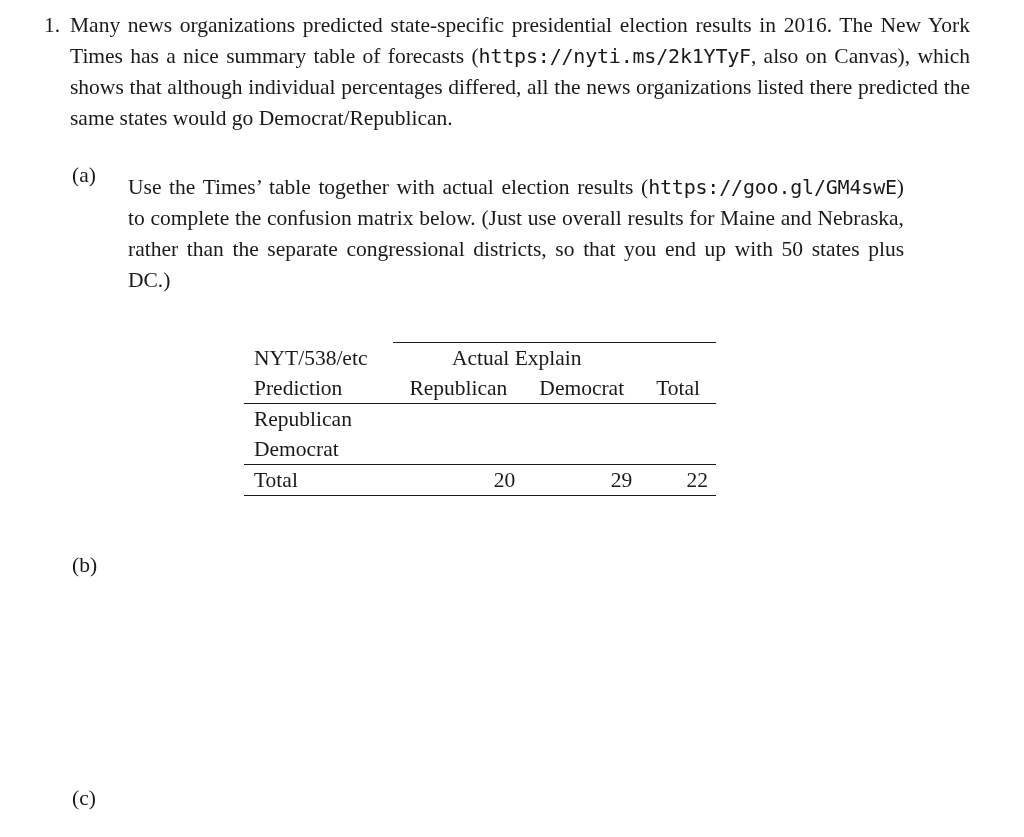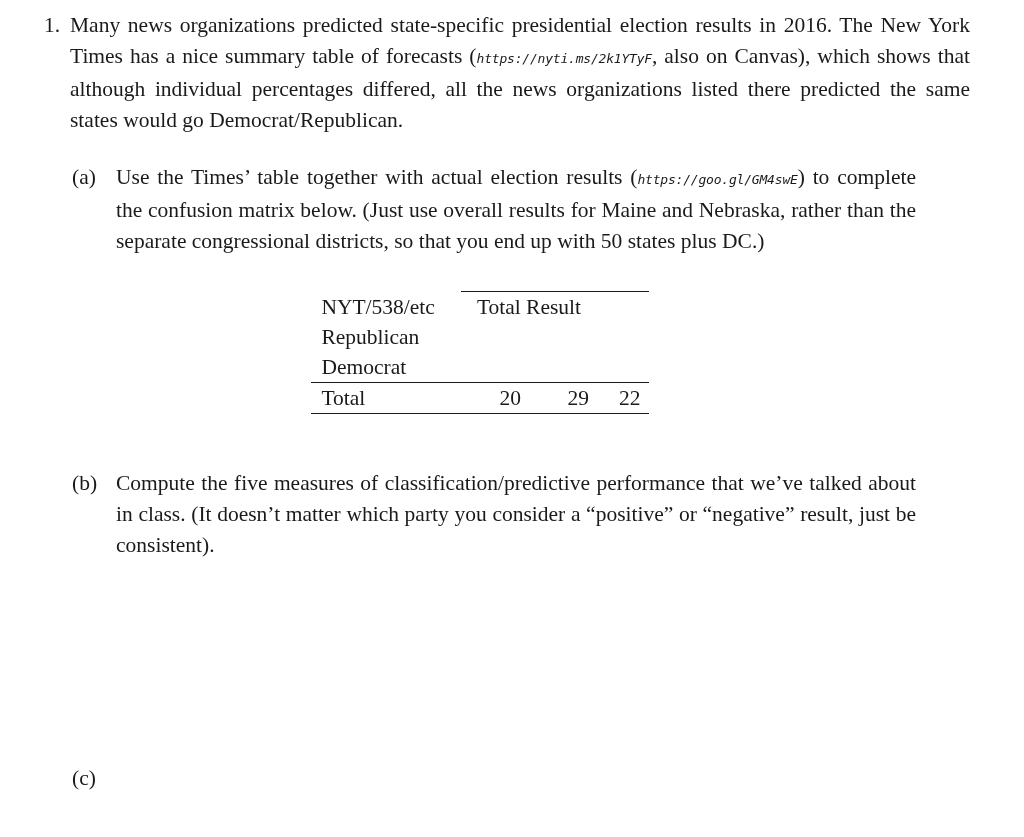--- a/index.html
+++ b/index.html
@@ -43,23 +43,22 @@
   p.stmt {
     margin: 0;
     font-size: 21.5px;
     line-height: 31px;
     text-align: justify;
     text-justify: inter-word;
     hyphens: none;
   }
   .mono {
     font-family: "DejaVu Sans Mono", "Liberation Mono", monospace;
-    font-size: 13px;
+    font-size: 20px;
     letter-spacing: -0.2px;
-    font-style: italic;
   }
 
   
   .part {
     display: flex;
     align-items: flex-start;
     margin-top: 26px;
     padding-left: 36px;
   }
   .part-label {
@@ -67,21 +66,21 @@
     width: 44px;
     font-size: 21.5px;
     line-height: 31px;
     text-align: left;
   }
   .part-body {
     flex: 1 1 auto;
     max-width: 800px;
   }
   .part-body p {
-    margin: 0;
+    margin: 12px;
     font-size: 21.5px;
     line-height: 31px;
     text-align: justify;
     text-justify: inter-word;
   }
 
   
   .table-wrap {
     margin: 34px 0 0 0;
     display: flex;
@@ -142,22 +141,28 @@
     <div class="part-body">
       <p><span>Use the Times’ table together with actual election results (</span><span class="mono">https://goo.gl/GM4swE</span><span>) to complete the confusion matrix below. (Just use overall results for Maine and Nebraska, rather than the separate congressional districts, so that you end up with 50 states plus DC.)</span></p>
     </div>
   </div>
 
   <div class="table-wrap">
     <table class="cm">
       <tbody>
         <tr>
           <td class="rowhead no-rule">NYT/538/etc</td>
-          <td class="ctr actual-span" colspan="2">Total Result</td>
+          <td class="ctr actual-span" colspan="2">Actual Explain</td>
           <td class="actual-span">&nbsp;</td>
+        </tr>
+        <tr class="rule-under-head">
+          <td class="rowhead">Prediction</td>
+          <td class="ctr">Republican</td>
+          <td class="ctr">Democrat</td>
+          <td class="ctr">Total</td>
         </tr>
         <tr>
           <td class="rowhead">Republican</td>
           <td class="num">&nbsp;</td>
           <td class="num">&nbsp;</td>
           <td class="num">&nbsp;</td>
         </tr>
         <tr>
           <td class="rowhead">Democrat</td>
           <td class="num">&nbsp;</td>
@@ -171,23 +176,20 @@
           <td class="num">22</td>
         </tr>
       </tbody>
     </table>
   </div>
 
   <div class="gap-b"></div>
 
   <div class="part">
     <div class="part-label">(b)</div>
-    <div class="part-body">
-      <p>Compute the five measures of classification/predictive performance that we’ve talked about in class. (It doesn’t matter which party you consider a “positive” or “negative” result, just be consistent).</p>
-    </div>
   </div>
 
   <div class="gap-c"></div>
 
   <div class="part">
     <div class="part-label">(c)</div>
   </div>
 
 </div>
 

